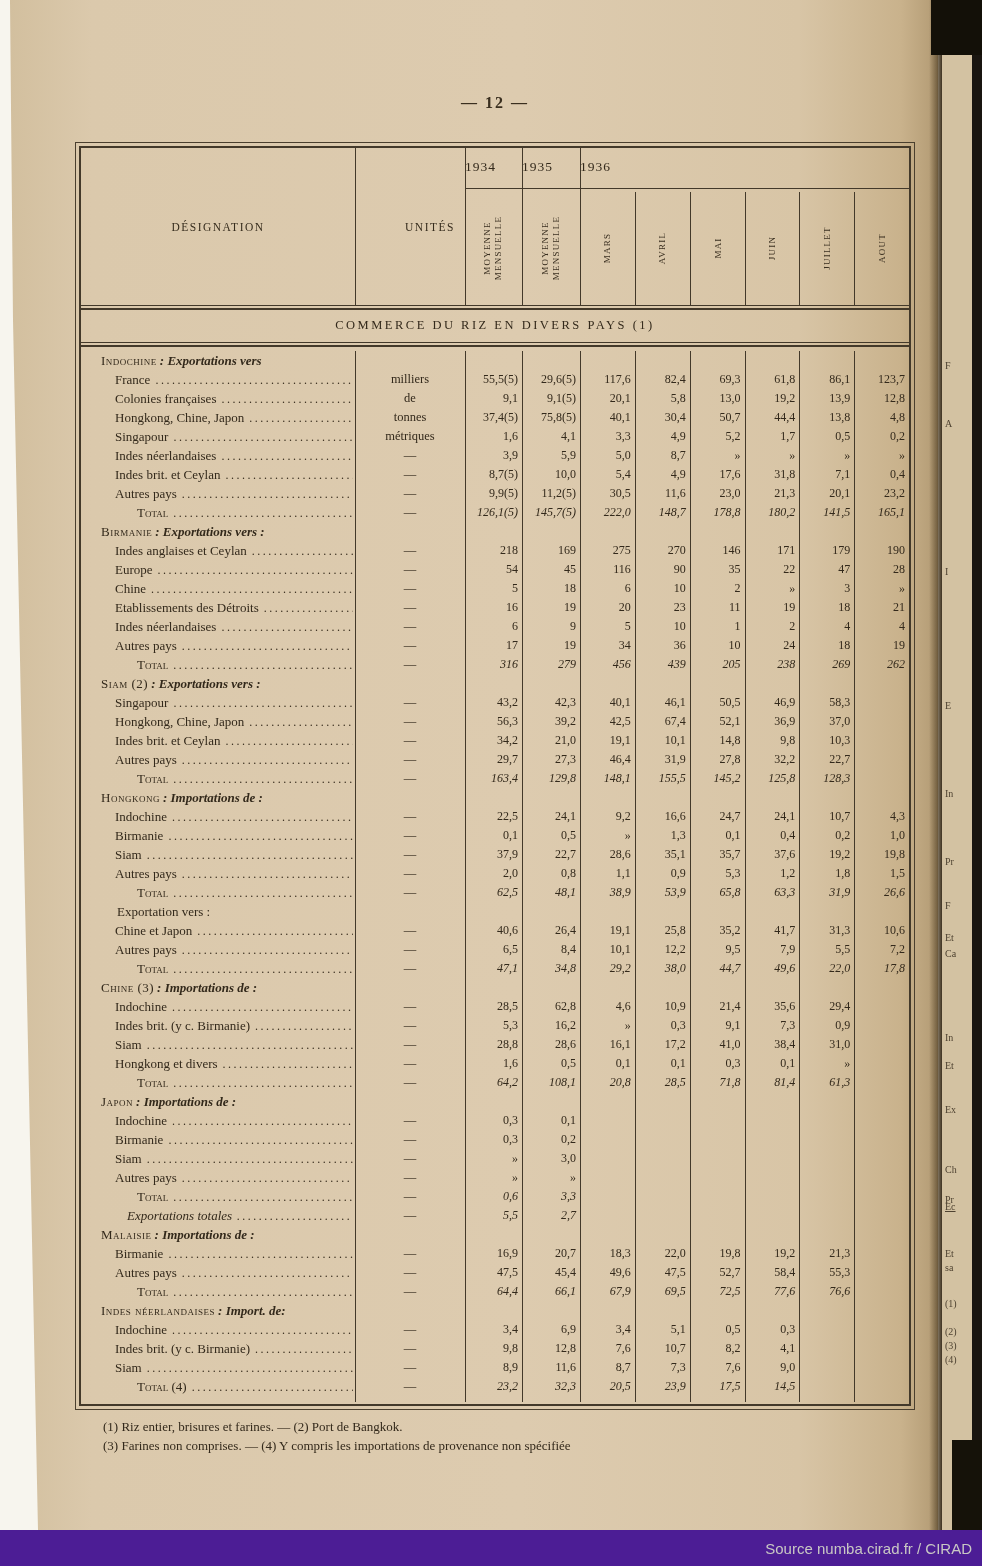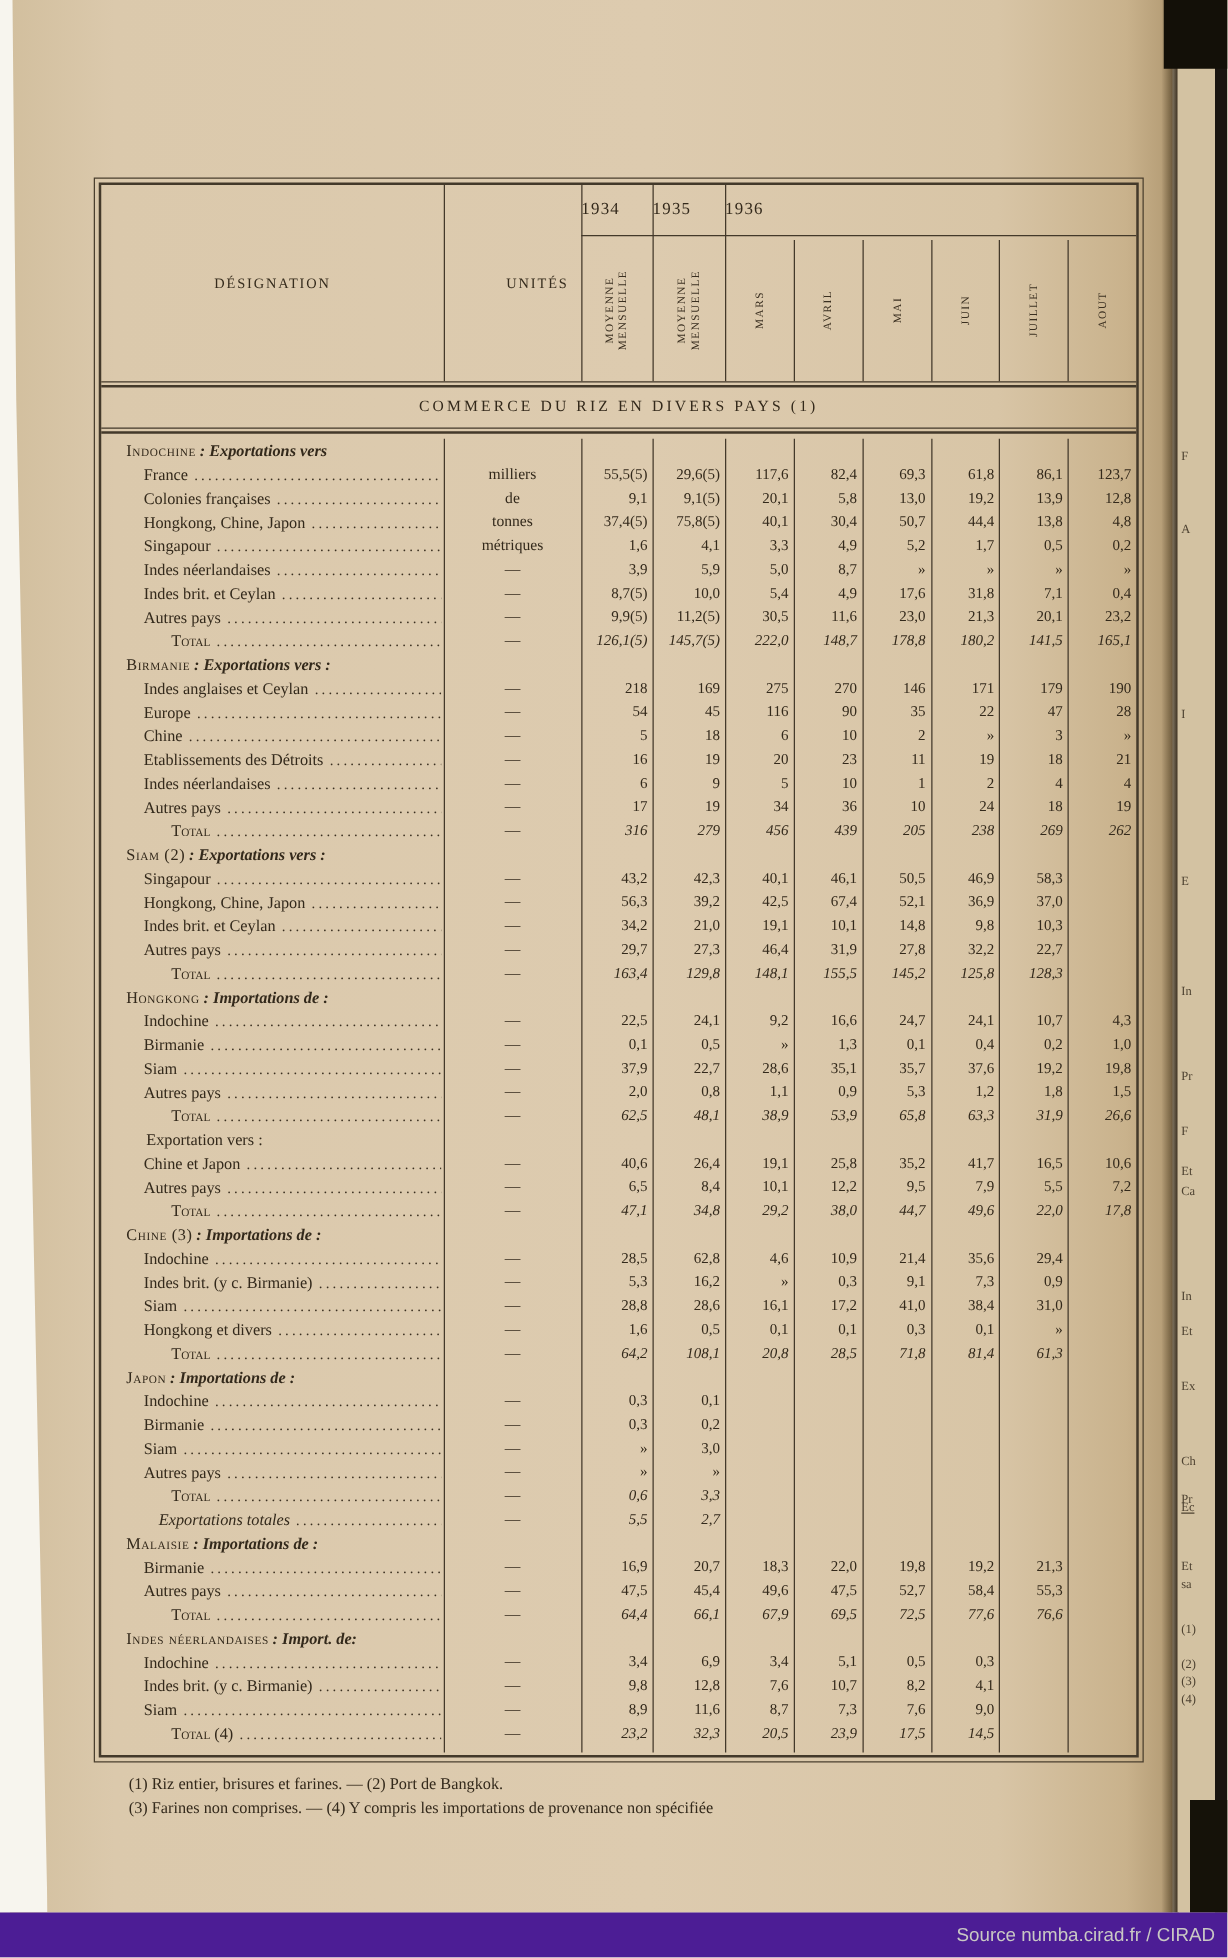--- a/index.html
+++ b/index.html
@@ -70,20 +70,21 @@
 
   .source-bar{position:absolute;left:0;top:1530px;width:982px;height:36px;background:#4c1d95;
     display:flex;align-items:center;justify-content:flex-end;padding-right:10px;
     font-family:"Liberation Sans","DejaVu Sans",sans-serif;font-size:15px;color:#c9c8c4;}
 </style>
 </head>
 <body>
 
 <div class="scan">
   <div class="page">
+    <div class="page-number">— 12 —</div>
 
     <div class="frame">
       <div class="frame-inner">
 
         <div class="hdr">
           <div class="hd-designation">DÉSIGNATION</div>
           <div class="hd-unites">UNITÉS</div>
           <div class="hd-y hd-1934">1934</div>
           <div class="hd-y hd-1935">1935</div>
           <div class="hd-y hd-1936">1936</div>
@@ -575,21 +576,21 @@
                 <span class="lbl">Chine et Japon</span>
                 <span class="leader"></span>
               </div>
               <div class="c-unit">—</div>
               <div class="val">40,6</div>
               <div class="val">26,4</div>
               <div class="val">19,1</div>
               <div class="val">25,8</div>
               <div class="val">35,2</div>
               <div class="val">41,7</div>
-              <div class="val">16,5</div>
+              <div class="val">31,3</div>
               <div class="val">10,6</div>
             </div>
             <div class="row data">
               <div class="c-label">
                 <span class="lbl">Autres pays</span>
                 <span class="leader"></span>
               </div>
               <div class="c-unit">—</div>
               <div class="val">6,5</div>
               <div class="val">8,4</div>

